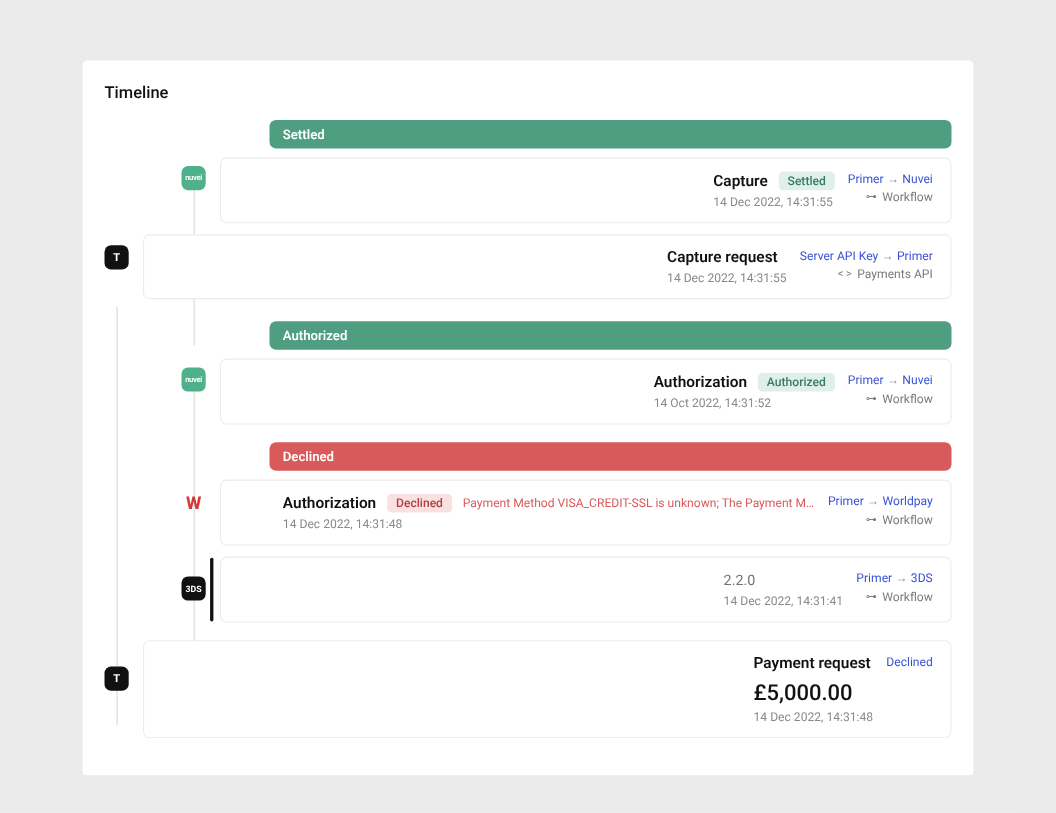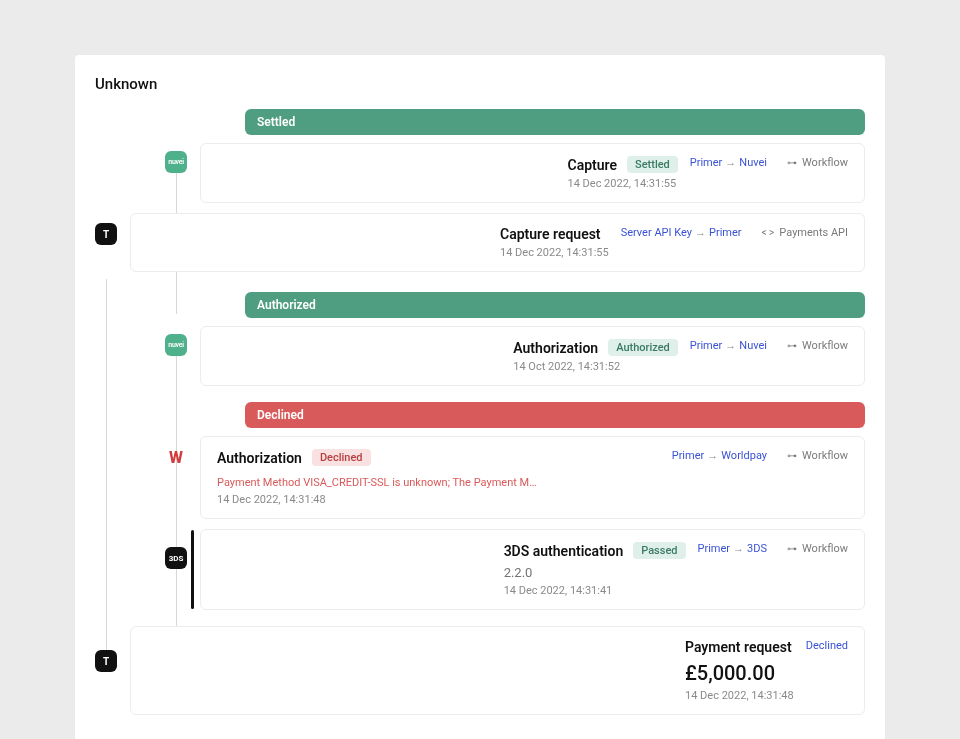--- a/index.html
+++ b/index.html
@@ -100,23 +100,23 @@
     font-size: 11px;
     color: #d95a5a;
     white-space: nowrap;
     overflow: hidden;
     text-overflow: ellipsis;
     max-width: 320px;
   }
   .card .right {
     text-align: right;
     display: flex;
-    flex-direction: row;
+    flex-direction: column;
     align-items: flex-end;
-    gap: 20px;
+    gap: 4px;
     flex-shrink: 0;
   }
   .route {
     font-size: 11px;
     color: #3a52d6;
     white-space: nowrap;
   }
   .route .arrow { color: #8a8a8a; margin: 0 3px; }
   .via {
     font-size: 11px;
@@ -169,21 +169,21 @@
     left: -10px; top: 0; bottom: 0;
     width: 3px;
     background: #111;
     border-radius: 2px;
   }
 </style>
 </head>
 <body>
 
 <div class="page">
-  <div class="page-title">Unknown</div>
+  <div class="page-title">Timeline</div>
 
   <div class="timeline">
 
     <div class="vline" style="left:81px; top:60px; height:145px;"></div>
     <div class="vline" style="left:81px; top:240px; height:290px;"></div>
     <div class="vline" style="left:11px; top:170px; height:380px;"></div>
 
     <div class="status-bar bar-green">Settled</div>
 
     <div class="row">
@@ -296,24 +296,20 @@
       </div>
     </div>
 
     <div class="row">
       <div class="col-icon-l2">
         <div class="node-icon icon-3ds" style="top:18px;">3DS</div>
       </div>
       <div class="col-card-l2">
         <div class="card accent-left">
           <div class="left">
-            <div class="title-row">
-              <span class="title">3DS authentication</span>
-              <span class="badge badge-green">Passed</span>
-            </div>
             <div class="subtext">2.2.0</div>
             <div class="ts">14 Dec 2022, 14:31:41</div>
           </div>
           <div class="right">
             <span class="route">
               <span>Primer</span><span class="arrow">→</span><span>3DS</span>
             </span>
             <span class="via">
               <span class="via-glyph">⊶</span>
               <span>Workflow</span>

